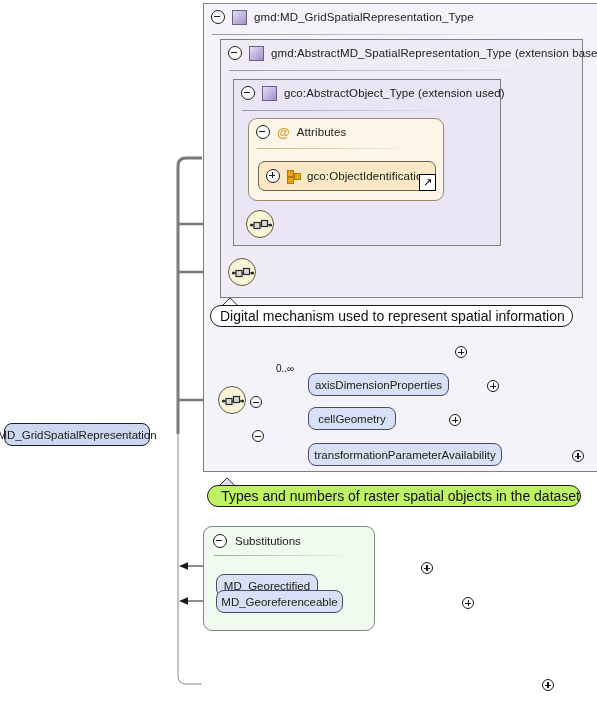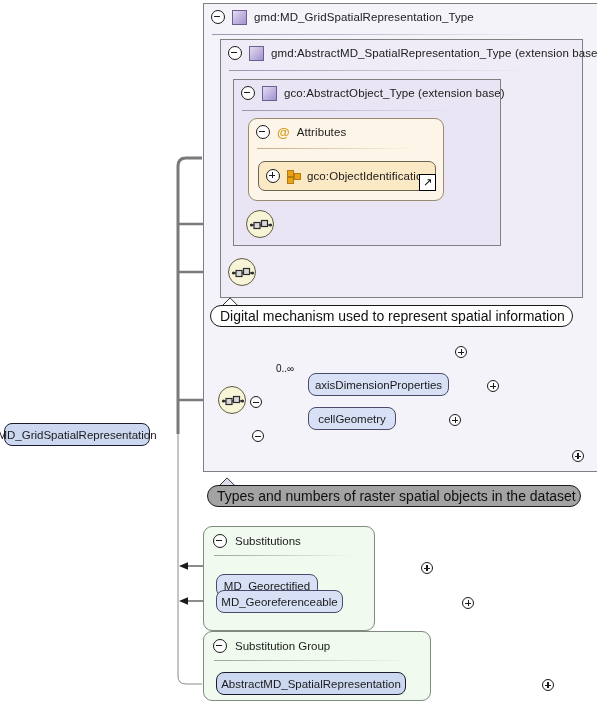--- a/index.html
+++ b/index.html
@@ -104,21 +104,21 @@
   .seqc svg{position:absolute;left:0;top:0;}
 
   
   .anno{
     position:absolute;box-sizing:border-box;
     border:1px solid #1a1a1a;border-radius:11px;
     background:#ffffff;
     display:flex;align-items:center;
     font-size:14px;color:#111;padding-left:9px;white-space:nowrap;
   }
-  .anno.lav{background:#a3a3a3;}
+  .anno.lav{background:#bef264;justify-content:flex-end;}
   .anno-tip{position:absolute;width:18px;height:9px;overflow:visible;}
 
   
   .greenbox{
     position:absolute;box-sizing:border-box;
     border:1px solid #7e8b7e;border-radius:9px;
     background:#f0faef;
   }
   .gb-head{
     position:absolute;left:9px;top:6px;height:16px;
@@ -182,21 +182,21 @@
       <span class="ctIcon"></span>
       <span class="tb-label">gmd:AbstractMD_SpatialRepresentation_Type (extension base)</span>
     </div>
     <div class="tb-rule" style="top:30px;width:300px;"></div>
   </div>
 
   <div class="typebox lvl3" style="left:233px;top:79px;width:268px;height:167px;">
     <div class="tb-head" style="width:256px;">
       <span class="tog"></span>
       <span class="ctIcon"></span>
-      <span class="tb-label">gco:AbstractObject_Type (extension base)</span>
+      <span class="tb-label">gco:AbstractObject_Type (extension used)</span>
     </div>
     <div class="tb-rule" style="top:30px;width:210px;"></div>
   </div>
 
   
   <div class="attrbox" style="left:248px;top:118px;width:196px;height:83px;">
     <div class="tb-head" style="width:180px;">
       <span class="tog"></span>
       <span class="attr-at">@</span>
       <span class="tb-label">Attributes</span>
@@ -262,20 +262,23 @@
     <span>axisDimensionProperties</span>
   </div>
   <span class="tog plus abs" style="left:454px;top:378px;"></span>
   <span class="card" style="left:276px;top:363px;">0..∞</span>
 
   <div class="elem" style="left:308px;top:407px;width:88px;height:23px;text-align:right;">
     <span>cellGeometry</span>
   </div>
   <span class="tog plus abs" style="left:400px;top:412px;"></span>
 
+  <div class="elem" style="left:308px;top:443px;width:194px;height:23px;">
+    <span>transformationParameterAvailability</span>
+  </div>
   <span class="tog plus abs" style="left:506px;top:448px;"></span>
 
   
   <div class="elem thick" style="left:4px;top:423px;width:146px;height:23px;">
     <span>MD_GridSpatialRepresentation</span>
   </div>
   <span class="tog abs" style="left:170px;top:428px;"></span>
 
   
   <div class="anno lav" style="left:207px;top:485px;width:374px;height:22px;">
@@ -298,26 +301,16 @@
     <span>MD_Georectified</span>
   </div>
   <span class="tog plus abs" style="left:322px;top:560px;"></span>
 
   <div class="elem" style="left:216px;top:590px;width:127px;height:23px;text-align:right;">
     <span>MD_Georeferenceable</span>
   </div>
   <span class="tog plus abs" style="left:347px;top:595px;"></span>
 
   
-  <div class="greenbox" style="left:203px;top:631px;width:228px;height:70px;">
-    <div class="gb-head">
-      <span class="tog"></span>
-      <span class="gb-label">Substitution Group</span>
-    </div>
-    <div class="gb-rule" style="top:28px;width:196px;"></div>
-  </div>
-
-  <div class="elem abstract" style="left:216px;top:672px;width:190px;height:23px;">
-    <span>AbstractMD_SpatialRepresentation</span>
-  </div>
+
   <span class="tog plus abs" style="left:410px;top:677px;"></span>
 
 </div>
 
 </body></html>

